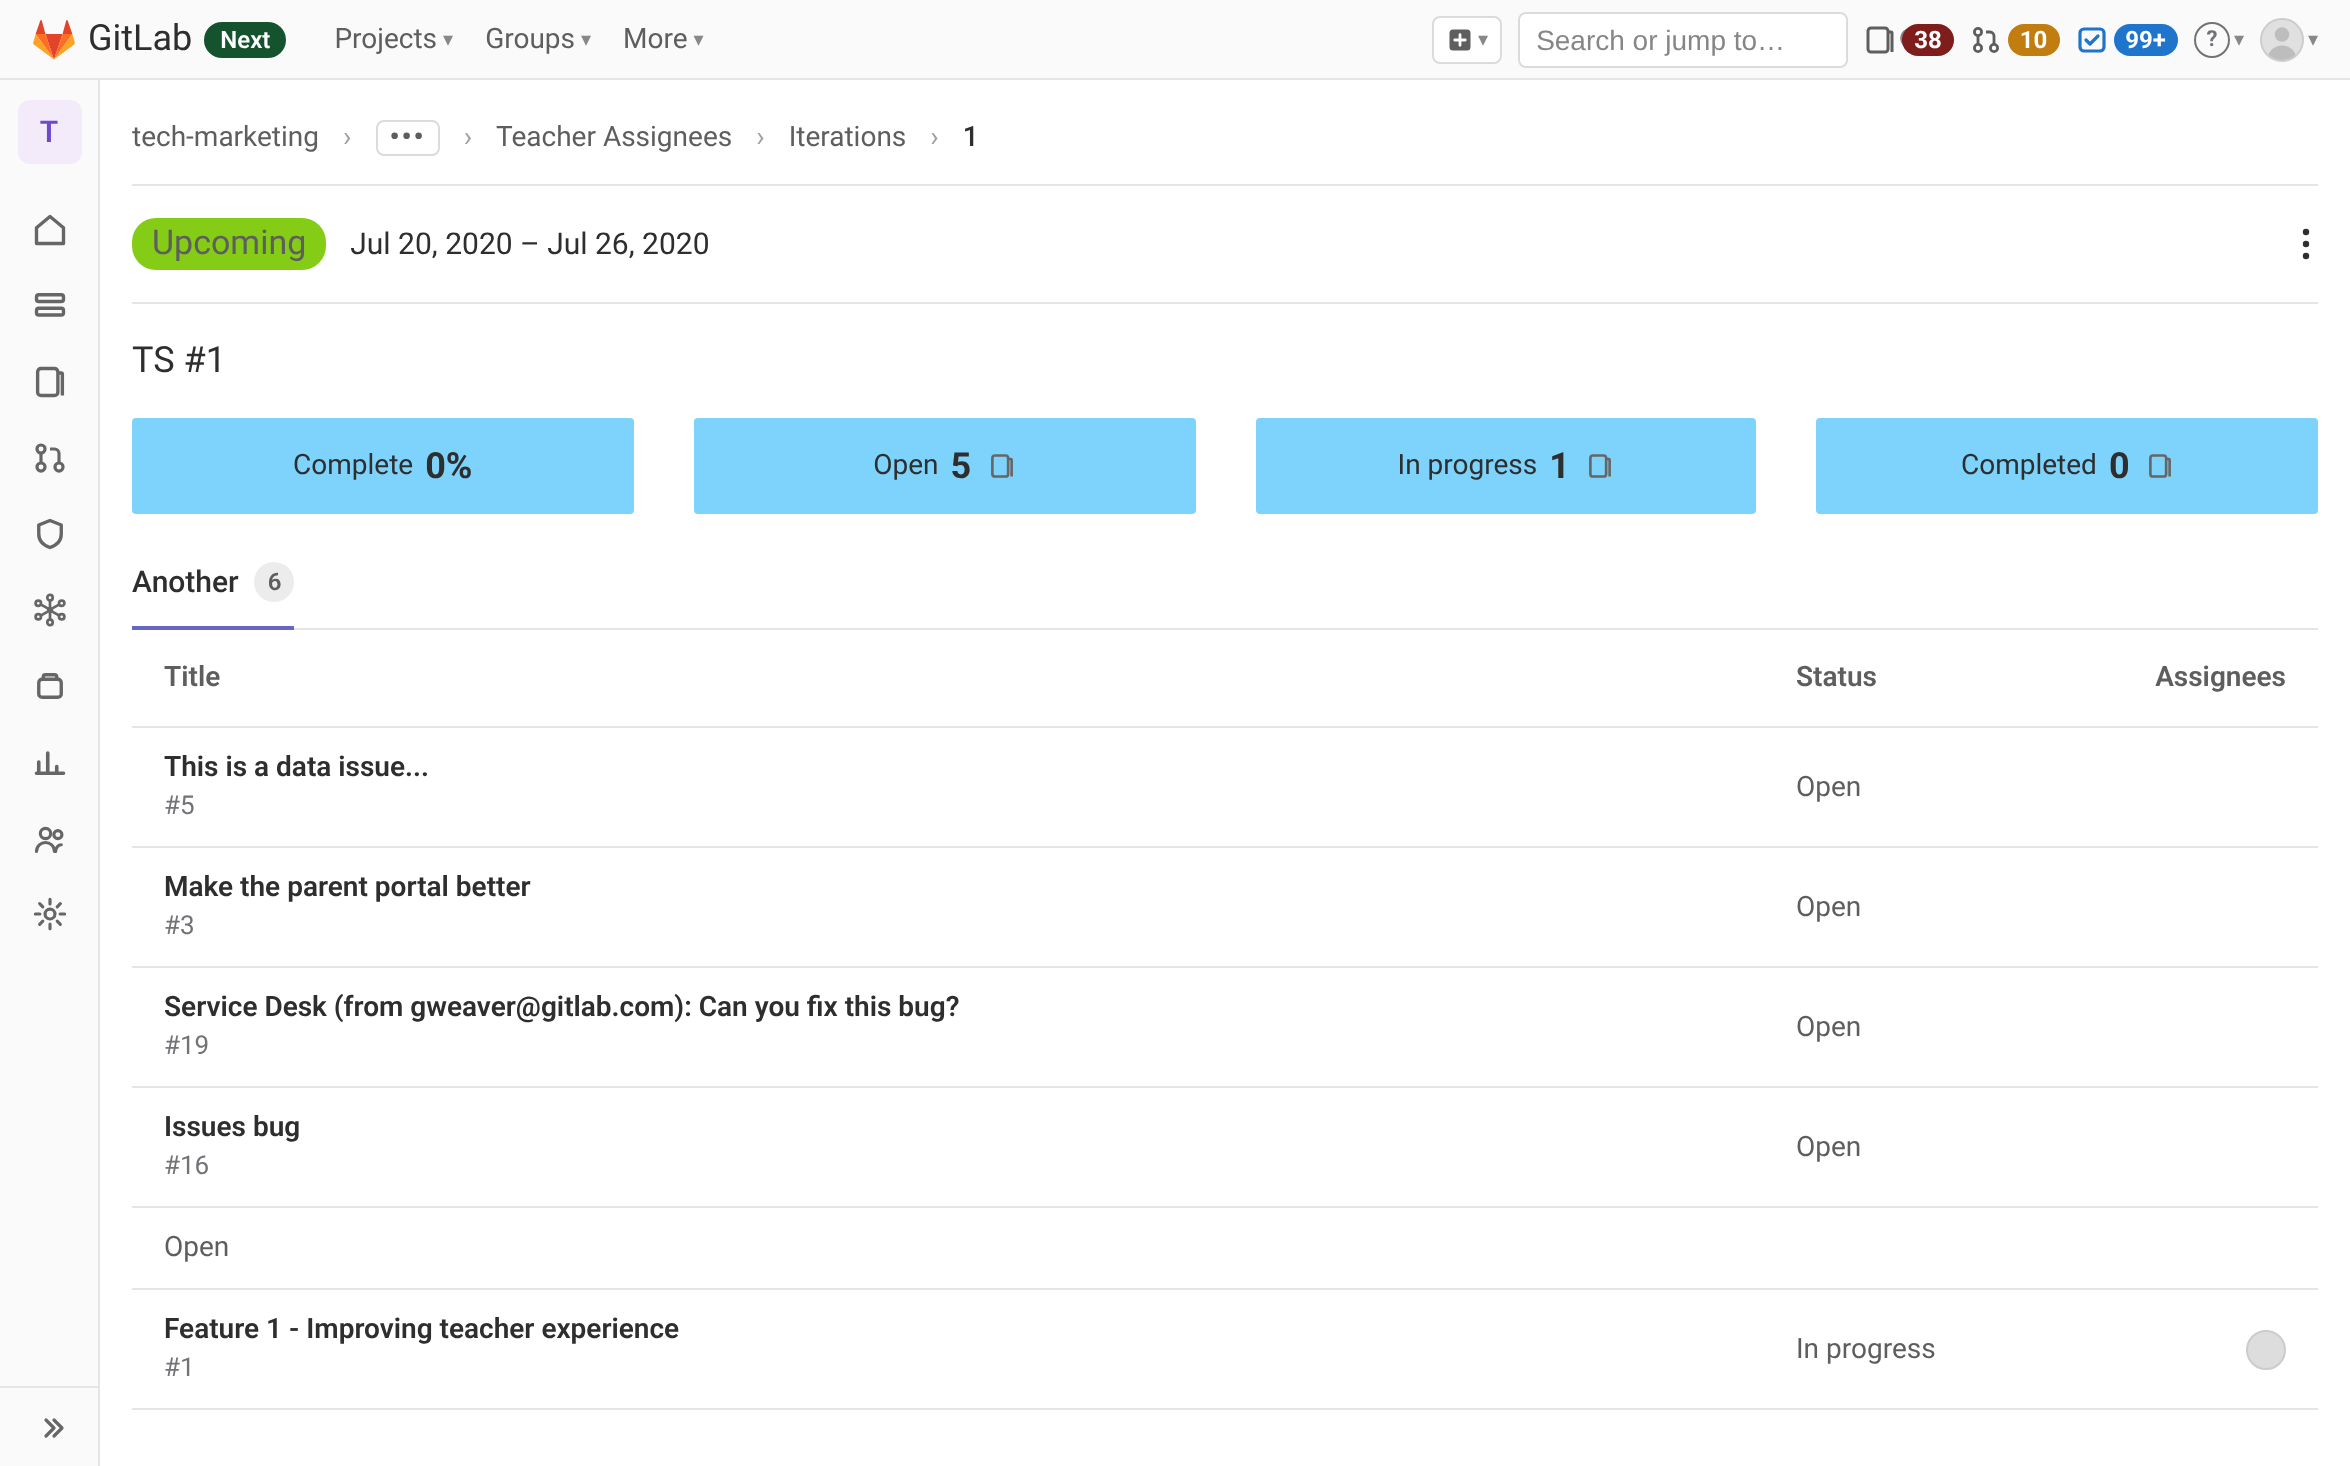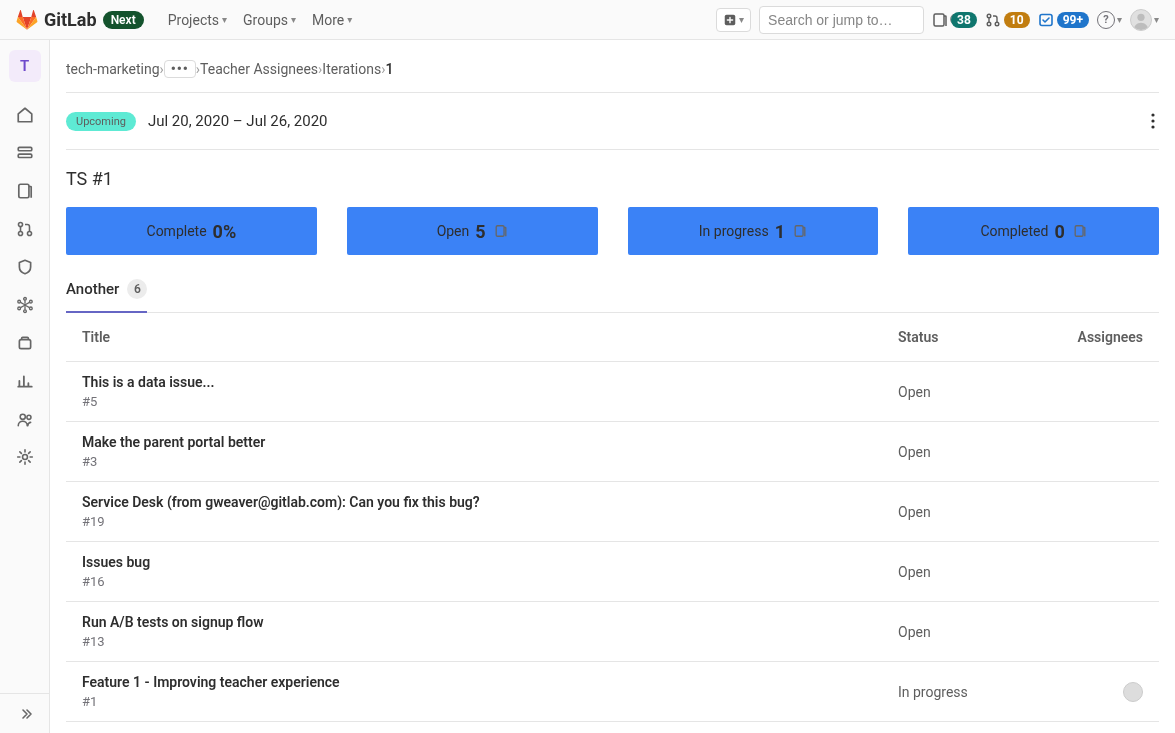--- a/index.html
+++ b/index.html
@@ -18,42 +18,42 @@
     height: 40px;
     background: #fafafa;
     border-bottom: 1px solid #e5e5e5;
     display: flex;
     align-items: center;
     padding: 0 16px;
     gap: 8px;
   }
   .brand { display:flex; align-items:center; gap:6px; margin-right:6px; }
   .brand-logo { width:22px; height:22px; }
-  .brand-name { font-size:18px; font-weight:700; color:#2e2e2e; }
+  .brand-name { font-size:18px; font-weight:400; color:#2e2e2e; }
   .next-badge {
     background:#14532d; color:#fff; font-size:12px; font-weight:600;
     padding:1px 8px; border-radius:10px; line-height:16px;
   }
   .nav-menu { display:flex; gap:16px; margin-left:10px; }
   .nav-item { color:#5e5e5e; font-size:14px; display:flex; align-items:center; gap:3px; cursor:pointer; }
   .nav-spacer { flex:1; }
   .plus-btn { color:#5e5e5e; display:flex; align-items:center; gap:2px; padding:4px 6px; border:1px solid #dbdbdb; border-radius:4px; background:#fff; cursor:pointer;}
   .search-box {
     width:165px; height:28px; border:1px solid #dbdbdb; border-radius:4px;
     background:#fff; display:flex; align-items:center; padding:0 8px; color:#868686;
   }
   .search-box input { border:none; outline:none; flex:1; font-size:14px; background:transparent; color:#2e2e2e;}
   .search-box input::placeholder{color:#868686;}
   .counter-pill {
     display:inline-flex; align-items:center; gap:3px; cursor:pointer;
   }
   .pill {
     font-size:12px; font-weight:700; padding:0 6px; border-radius:9px; line-height:16px; color:#fff;
   }
-  .pill-green{background:#0f766e;}
+  .pill-green{background:#7f1d1d;}
   .pill-orange{background:#c17d10;}
   .pill-blue{background:#1f75cb;}
   .help-btn, .avatar-btn { display:flex; align-items:center; gap:2px; cursor:pointer; color:#5e5e5e;}
   .avatar-circle{ width:22px; height:22px; border-radius:50%; background:#e0e0e0; border:1px solid #ccc; display:flex; align-items:center; justify-content:center; overflow:hidden;}
   .question-circle{width:18px;height:18px;border-radius:50%;border:1.5px solid #737278;display:flex;align-items:center;justify-content:center;font-size:11px;font-weight:700;color:#737278;}
 
   
   .layout { display:flex; height:calc(733px - 40px); }
   .sidebar {
     width:50px; min-width:50px; background:#fafafa; border-right:1px solid #e5e5e5;
@@ -67,41 +67,41 @@
   }
   .side-icon {
     width:34px; height:34px; display:flex; align-items:center; justify-content:center;
     color:#666; cursor:pointer; border-radius:4px;
   }
   .sidebar-bottom { position:absolute; bottom:0; left:0; right:0; border-top:1px solid #e5e5e5; height:40px; display:flex; align-items:center; justify-content:center;}
 
   
   .main { flex:1; overflow:auto; }
   .content { padding: 14px 16px 0 16px; }
-  .breadcrumbs { display:flex; align-items:center; gap:0; color:#5e5e5e; font-size:14px; padding:6px 0; }
+  .breadcrumbs { display:flex; align-items:center; gap:12px; color:#5e5e5e; font-size:14px; padding:6px 0; }
   .crumb { cursor:pointer; }
   .crumb.current { color:#2e2e2e; font-weight:500; }
   .crumb-sep { color:#a0a0a0; }
   .ellipsis-crumb { border:1px solid #dbdbdb; border-radius:4px; padding:0 6px; font-weight:700; line-height:16px; color:#5e5e5e; cursor:pointer; letter-spacing:1px;}
   .header-row {
     display:flex; align-items:center; gap:12px; padding:16px 0;
     border-top:1px solid #e5e5e5; border-bottom:1px solid #e5e5e5; margin-top:8px;
   }
   .status-badge{
-    background:#5eead4; color:#5e5e5e; font-size:11px; padding:3px 10px; border-radius:12px;
+    background:#84cc16; color:#5e5e5e; font-size:17px; padding:3px 10px; border-radius:12px;
   }
   .date-range{ font-size:15px; color:#2e2e2e;}
   .header-spacer{flex:1;}
   .kebab{cursor:pointer; color:#2e2e2e; padding:4px;}
   .page-title{ font-size:18px; font-weight:400; margin:18px 0 18px 0;}
 
   
   .stats-row{ display:flex; gap:30px; margin-bottom:24px;}
   .stat-card{
-    flex:1; background:#3b82f6; height:48px; border-radius:2px;
+    flex:1; background:#7dd3fc; height:48px; border-radius:2px;
     display:flex; align-items:center; justify-content:center; gap:6px;
     color:#2e2e2e;
   }
   .stat-label{font-size:14px;}
   .stat-value{font-size:18px; font-weight:700;}
   .stat-icon{color:#666; margin-left:2px;}
 
   
   .tabs{ border-bottom:1px solid #e5e5e5; display:flex; }
   .tab{
@@ -426,24 +426,20 @@
           </div>
           <div class="issue-row">
             <div class="col-title">
               <div class="issue-title">Issues bug</div>
               <div class="issue-ref">#16</div>
             </div>
             <div class="col-status">Open</div>
             <div class="col-assign"></div>
           </div>
           <div class="issue-row">
-            <div class="col-title">
-              <div class="issue-title">Run A/B tests on signup flow</div>
-              <div class="issue-ref">#13</div>
-            </div>
             <div class="col-status">Open</div>
             <div class="col-assign"></div>
           </div>
           <div class="issue-row">
             <div class="col-title">
               <div class="issue-title">Feature 1 - Improving teacher experience</div>
               <div class="issue-ref">#1</div>
             </div>
             <div class="col-status">In progress</div>
             <div class="col-assign">

